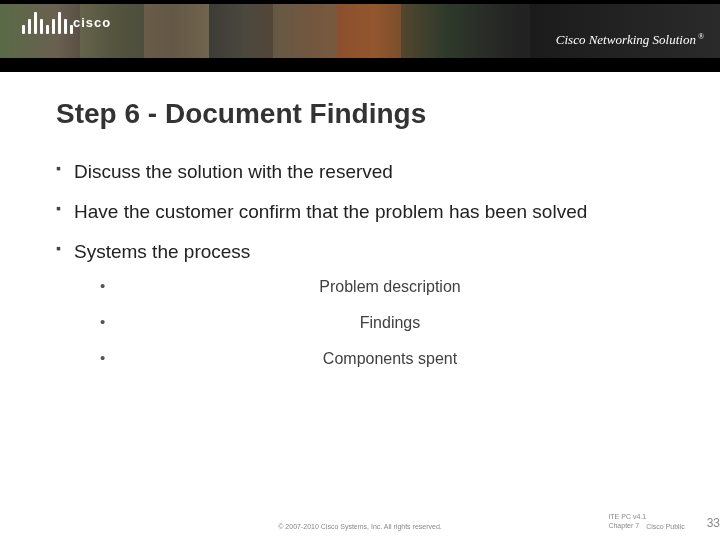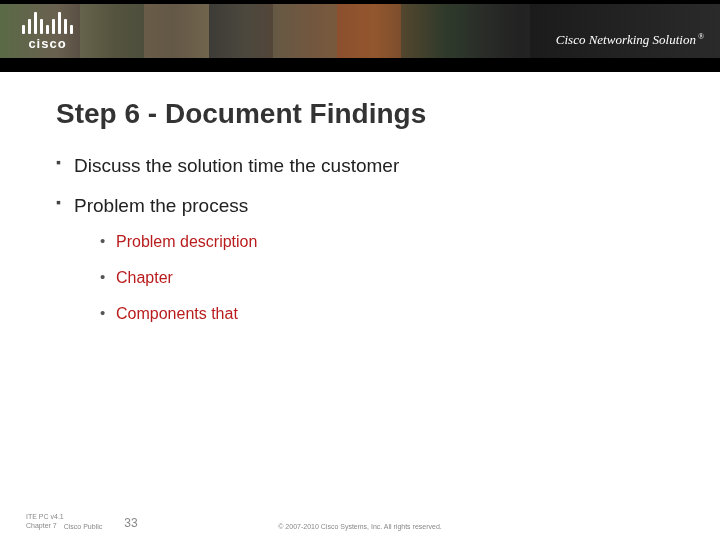--- a/index.html
+++ b/index.html
@@ -3,45 +3,45 @@
 <meta charset="utf-8">
 <style>
   * { box-sizing: border-box; margin: 0; padding: 0; }
   html, body { width: 720px; height: 540px; font-family: Arial, Helvetica, sans-serif; background: #fff; overflow: hidden; }
   .slide { width: 720px; height: 540px; position: relative; background: #fff; }
 
   
   .header { position: relative; height: 72px; width: 100%; background: linear-gradient(90deg,#5a6a46 0%, #6a6050 8%, #3f3630 16%, #2a2a2a 24%, #555040 34%, #7a4a30 44%, #8a5a30 52%, #2f3a2a 62%, #1a1a1a 72%, #2a2a2a 100%); }
   .header-top { position:absolute; top:0; left:0; right:0; height:4px; background:#000; }
   .header-bottom { position:absolute; bottom:0; left:0; right:0; height:14px; background:#000; }
-  .cisco-logo { position:absolute; left:22px; top:8px; display:flex; flex-direction:column; align-items:center; }
+  .cisco-logo { position:absolute; left:22px; top:8px; display:flex; flex-direction:row; align-items:center; }
   .cisco-bars { display:flex; align-items:flex-end; height:26px; gap:3px; }
   .cisco-bars span { display:block; width:3px; background:#fff; border-radius:1px; }
   .cb1{height:9px}.cb2{height:15px}.cb3{height:22px}.cb4{height:15px}.cb5{height:9px}.cb6{height:15px}.cb7{height:22px}.cb8{height:15px}.cb9{height:9px}
   .cisco-text { color:#fff; font-size:13px; letter-spacing:1px; font-weight:bold; margin-top:2px; }
   .academy { position:absolute; right:16px; top:32px; color:#fff; font-size:13px; font-style:italic; font-family: Georgia, 'Times New Roman', serif; }
   .academy sup { font-size:8px; vertical-align: super; font-style: normal; margin-left:2px; }
 
   
   .faces { position:absolute; top:4px; left:80px; right:190px; height:54px; display:flex; }
   .faces div { flex:1; opacity:0.35; }
   .f1{background:#7b8a5a}.f2{background:#cfae7a}.f3{background:#3a3a3a}.f4{background:#6a705a}.f5{background:#a34f2a}.f6{background:#2e3a2e}.f7{background:#333}
 
   
   .content { position:absolute; top:98px; left:56px; right:56px; }
-  h1 { font-size:28px; font-weight:bold; color:#333; margin-bottom:24px; }
+  h1 { font-size:28px; font-weight:bold; color:#333; margin-bottom:30px; }
   ul.outer { list-style:none; }
   ul.outer > li { position:relative; padding-left:18px; font-size:19px; color:#222; line-height:1.25; margin-bottom:16px; }
   ul.outer > li::before { content:"\25AA"; position:absolute; left:0; top:0; color:#444; font-size:14px; }
   ul.inner { list-style:none; margin-top:14px; margin-left:26px; }
-  ul.inner > li { position:relative; padding-left:16px; font-size:16px; color:#b91c1c; margin-bottom:16px; }
+  ul.inner > li { position:relative; padding-left:16px; font-size:16px; color:#404040; margin-bottom:16px;text-align:center; }
   ul.inner > li::before { content:"\2022"; position:absolute; left:0; top:0; color:#555; font-size:15px; }
 
   
-  .footer { position:absolute; bottom:10px; left:0; right:0; padding:0 26px; display:flex; align-items:flex-end; justify-content:flex-start; font-size:7px; color:#888; }
+  .footer { position:absolute; bottom:10px; left:0; right:0; padding:0 0; display:flex; align-items:flex-end; justify-content:flex-end; font-size:7px; color:#888; }
   .footer-left { line-height:1.2; }
   .footer-center { position:absolute; left:50%; transform:translateX(-50%); bottom:0; text-align:center; }
   .footer-right { display:flex; align-items:flex-end; gap:22px; }
   .slidenum { font-size:12px; color:#888; }
 </style>
 </head>
 <body>
 
 <div class="slide">
 
@@ -72,26 +72,27 @@
     </div>
     <div class="academy">
       <span>Cisco Networking Solution</span><sup>®</sup>
     </div>
     <div class="header-bottom"></div>
   </div>
 
   <div class="content">
     <h1>Step 6 - Document Findings</h1>
     <ul class="outer">
-      <li><span>Discuss the solution time the customer</span></li>
-      <li><span>Problem the process</span>
+      <li><span>Discuss the solution with the reserved</span></li>
+      <li><span>Have the customer confirm that the problem has been solved</span></li>
+      <li><span>Systems the process</span>
         <ul class="inner">
           <li><span>Problem description</span></li>
-          <li><span>Chapter</span></li>
-          <li><span>Components that</span></li>
+          <li><span>Findings</span></li>
+          <li><span>Components spent</span></li>
         </ul>
       </li>
     </ul>
   </div>
 
   <div class="footer">
     <div class="footer-left">
       <div>ITE PC v4.1</div>
       <div>Chapter 7</div>
     </div>

